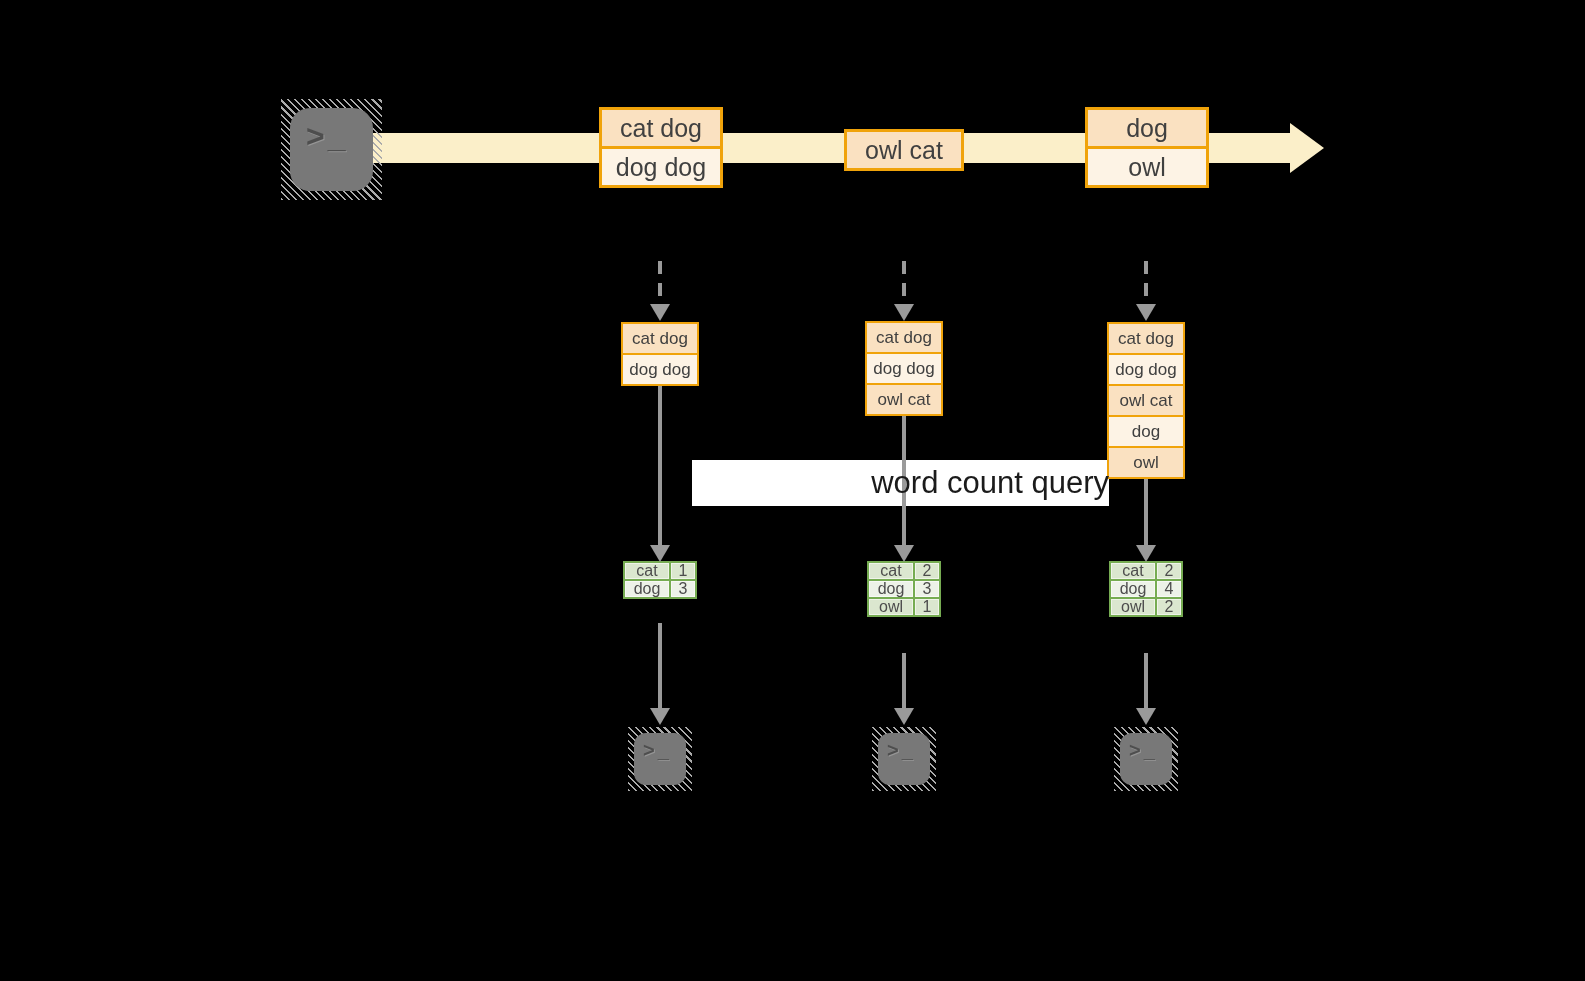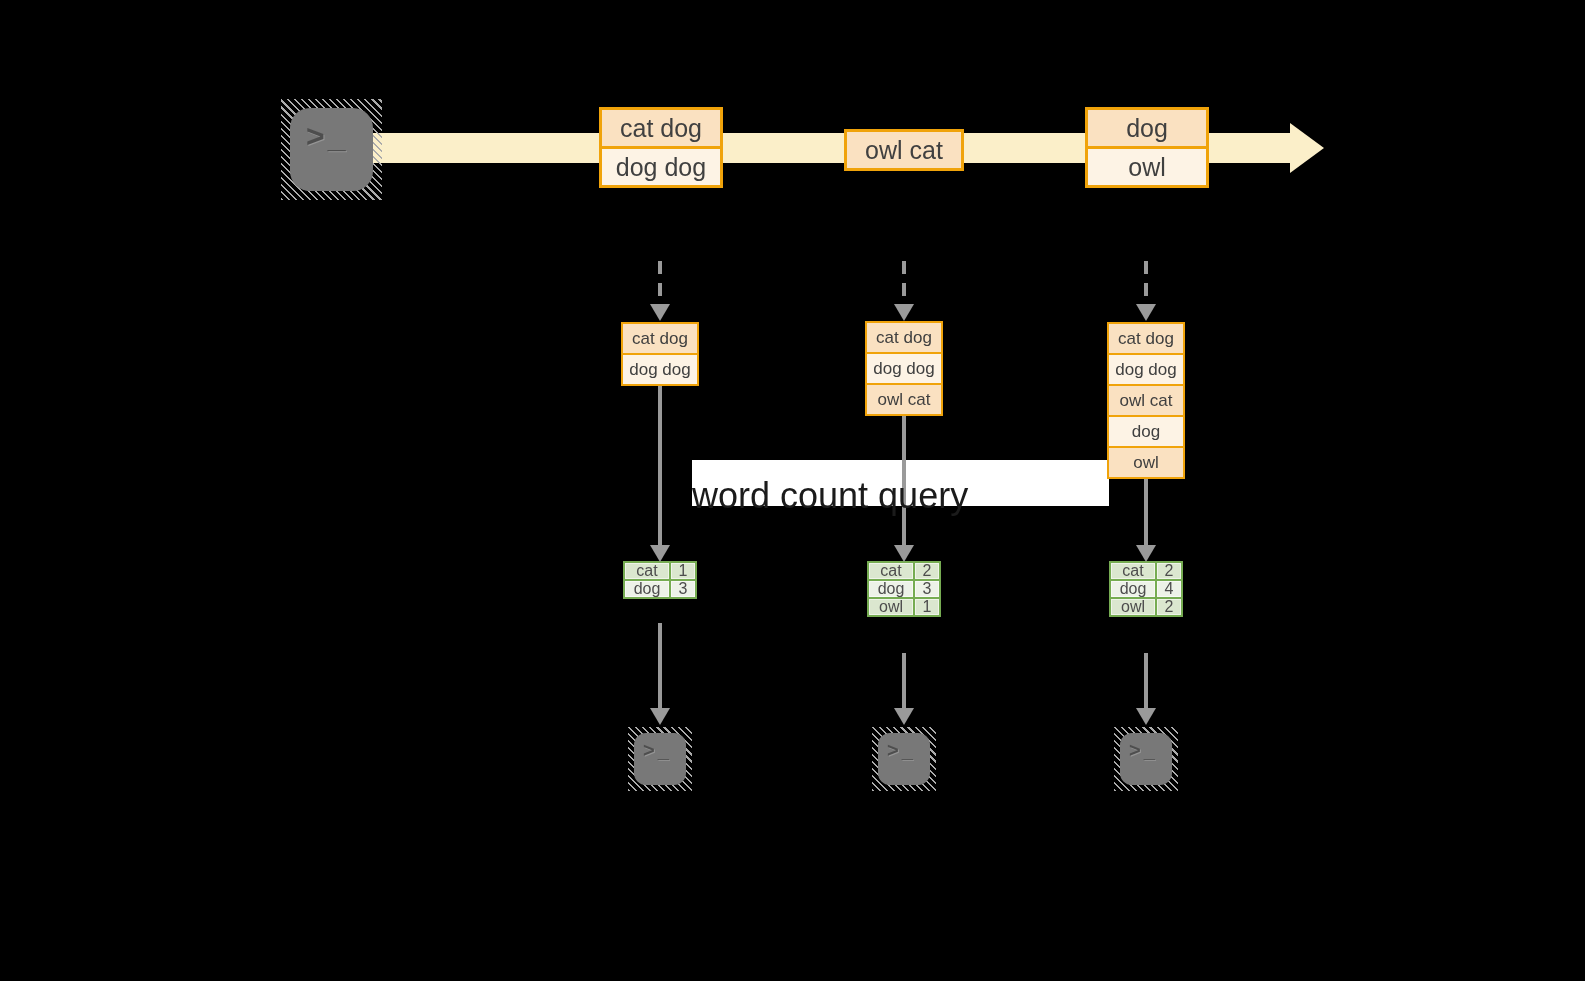--- a/index.html
+++ b/index.html
@@ -34,21 +34,21 @@
   .row-light{background:var(--peach_light);}
   
   .dash-line{position:absolute;width:4px;z-index:5;
     background:repeating-linear-gradient(to bottom, var(--gray_arrow) 0 13px, transparent 13px 22px);}
   .solid-line{position:absolute;width:4px;background:var(--gray_arrow);z-index:5;}
   .ahead{position:absolute;width:0;height:0;z-index:5;
     border-left:10px solid transparent;border-right:10px solid transparent;border-top:17px solid var(--gray_arrow);}
   
   .query-band{position:absolute;left:692px;top:460px;width:417px;height:46px;background:#ffffff;z-index:4;}
   .query-text{position:absolute;left:692px;top:460px;width:417px;height:46px;line-height:46px;z-index:6;
-    text-align:left;font-size:36px;color:var(--query_text);margin-top:13px;}
+    text-align:right;font-size:31px;color:var(--query_text);}
   
   .gtable{position:absolute;border:2px solid var(--green);background:var(--green);
     display:flex;flex-direction:column;gap:2px;z-index:3;}
   .trow{display:flex;gap:2px;height:16px;}
   .cell{display:flex;align-items:center;justify-content:center;font-size:16px;color:#4d4d4d;
     box-shadow:inset 0 0 0 1px rgba(255,255,255,0.55);}
   .cell.word{width:44px;}
   .cell.count{width:24px;}
   .trow:nth-child(odd) .cell{background:var(--green_dark);}
   .trow:nth-child(even) .cell{background:var(--green_light);}

